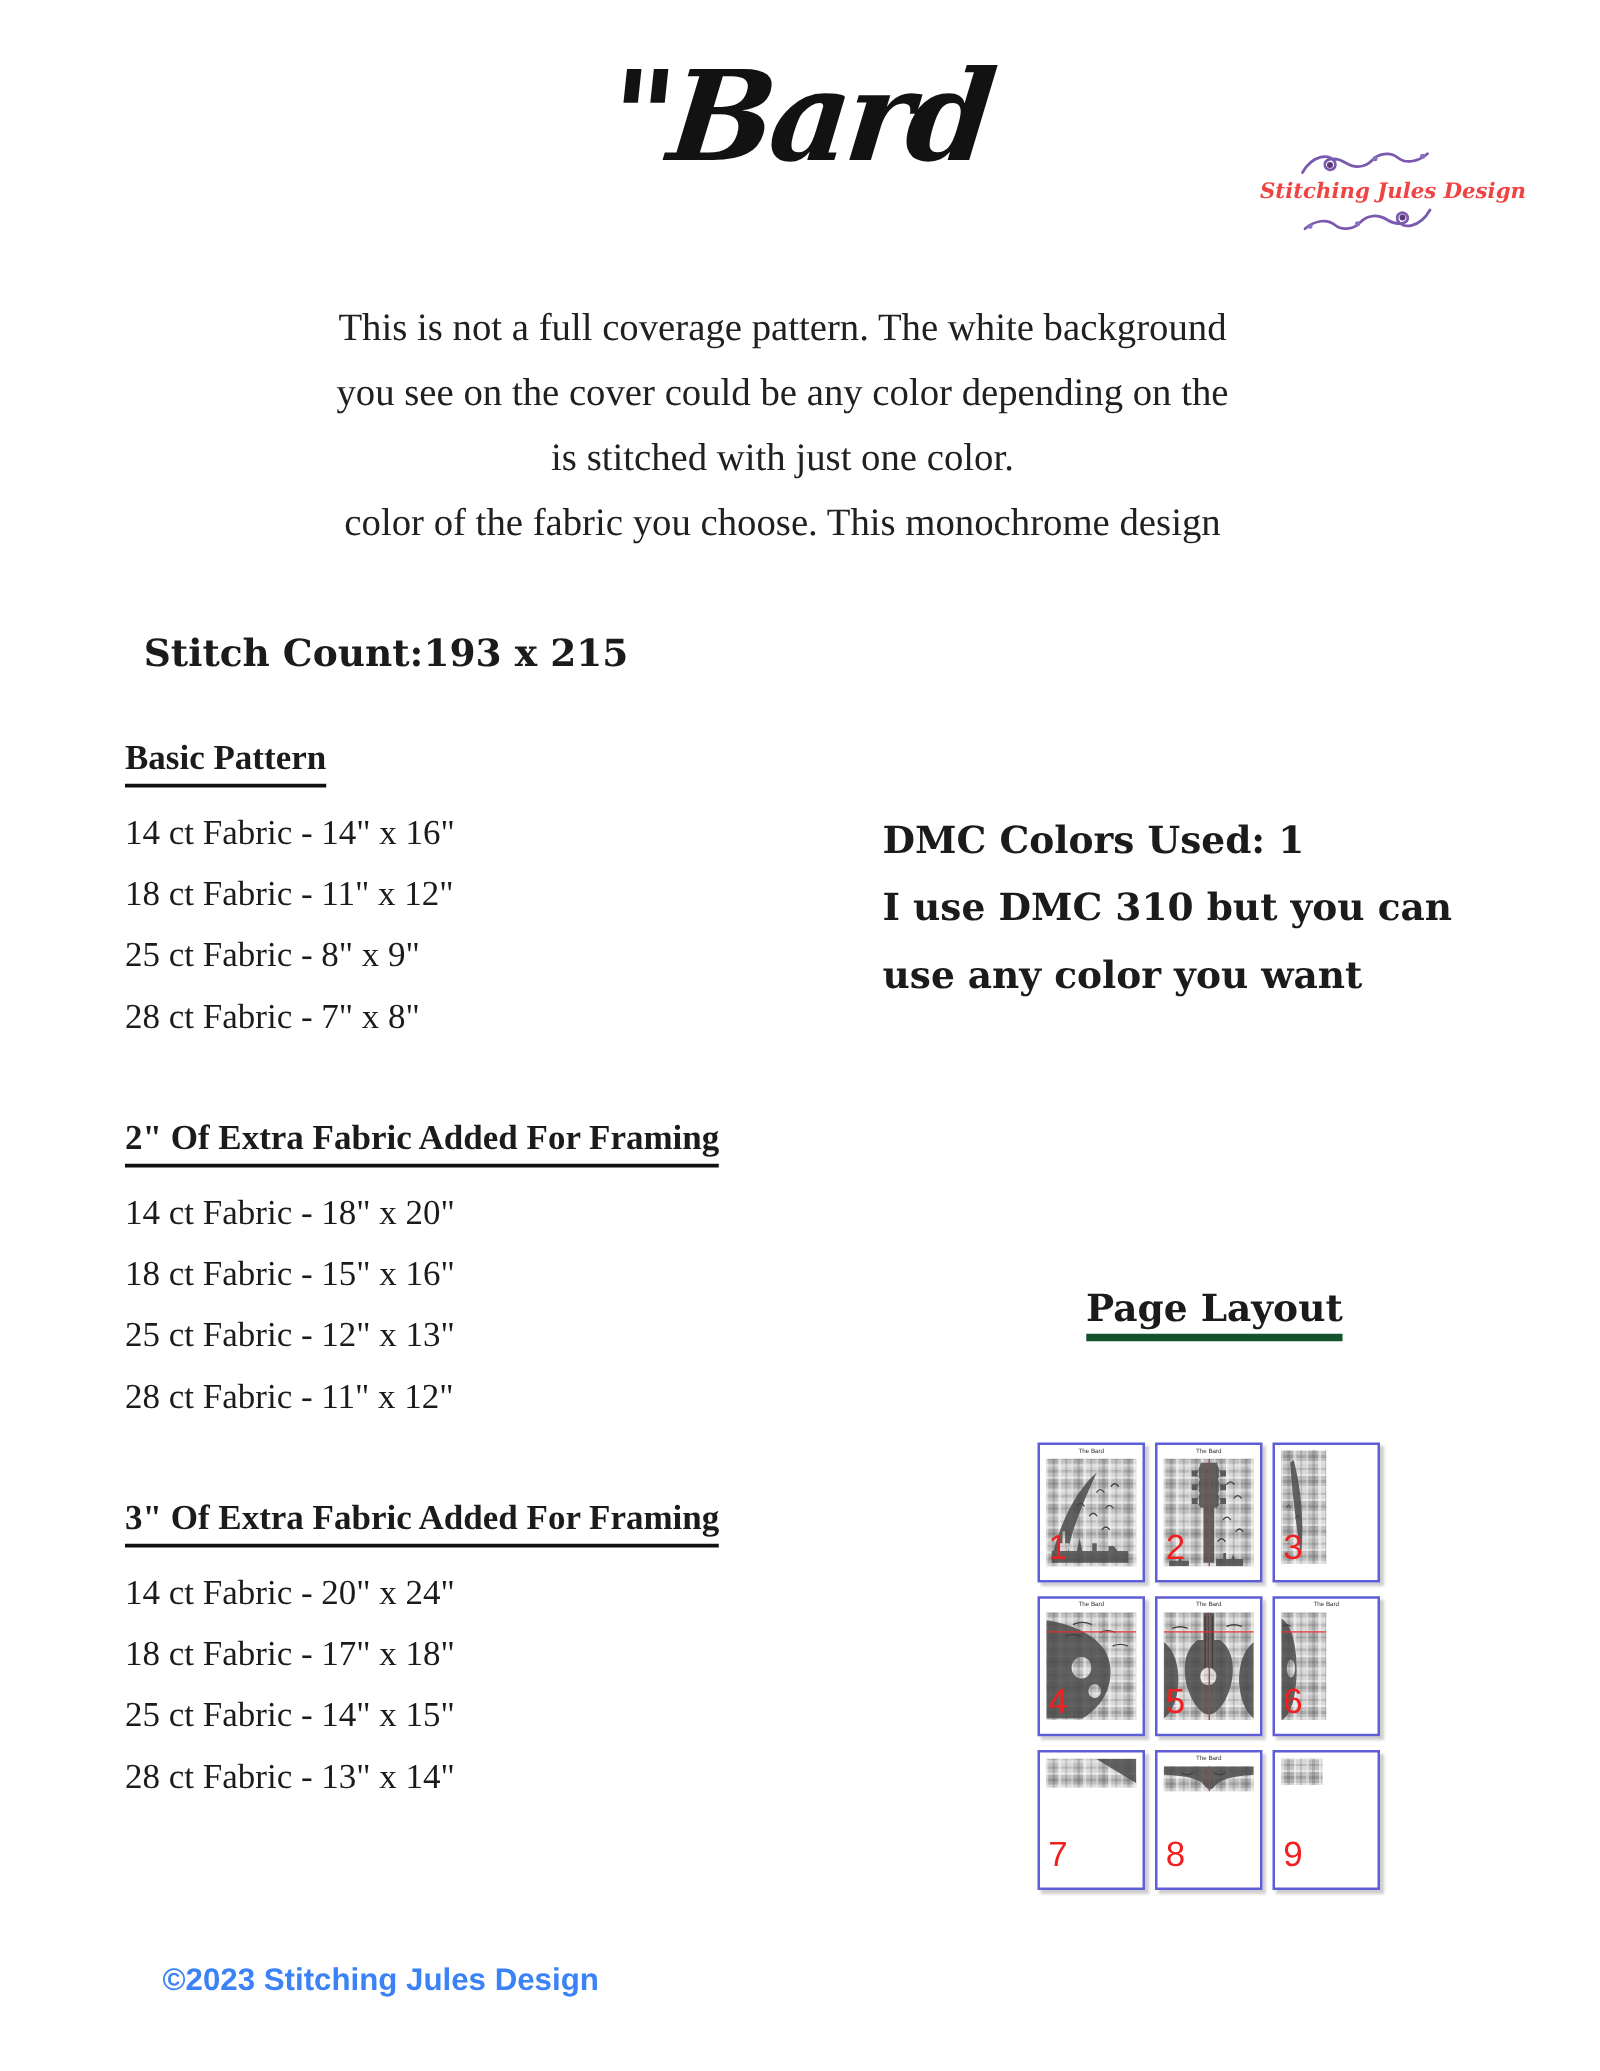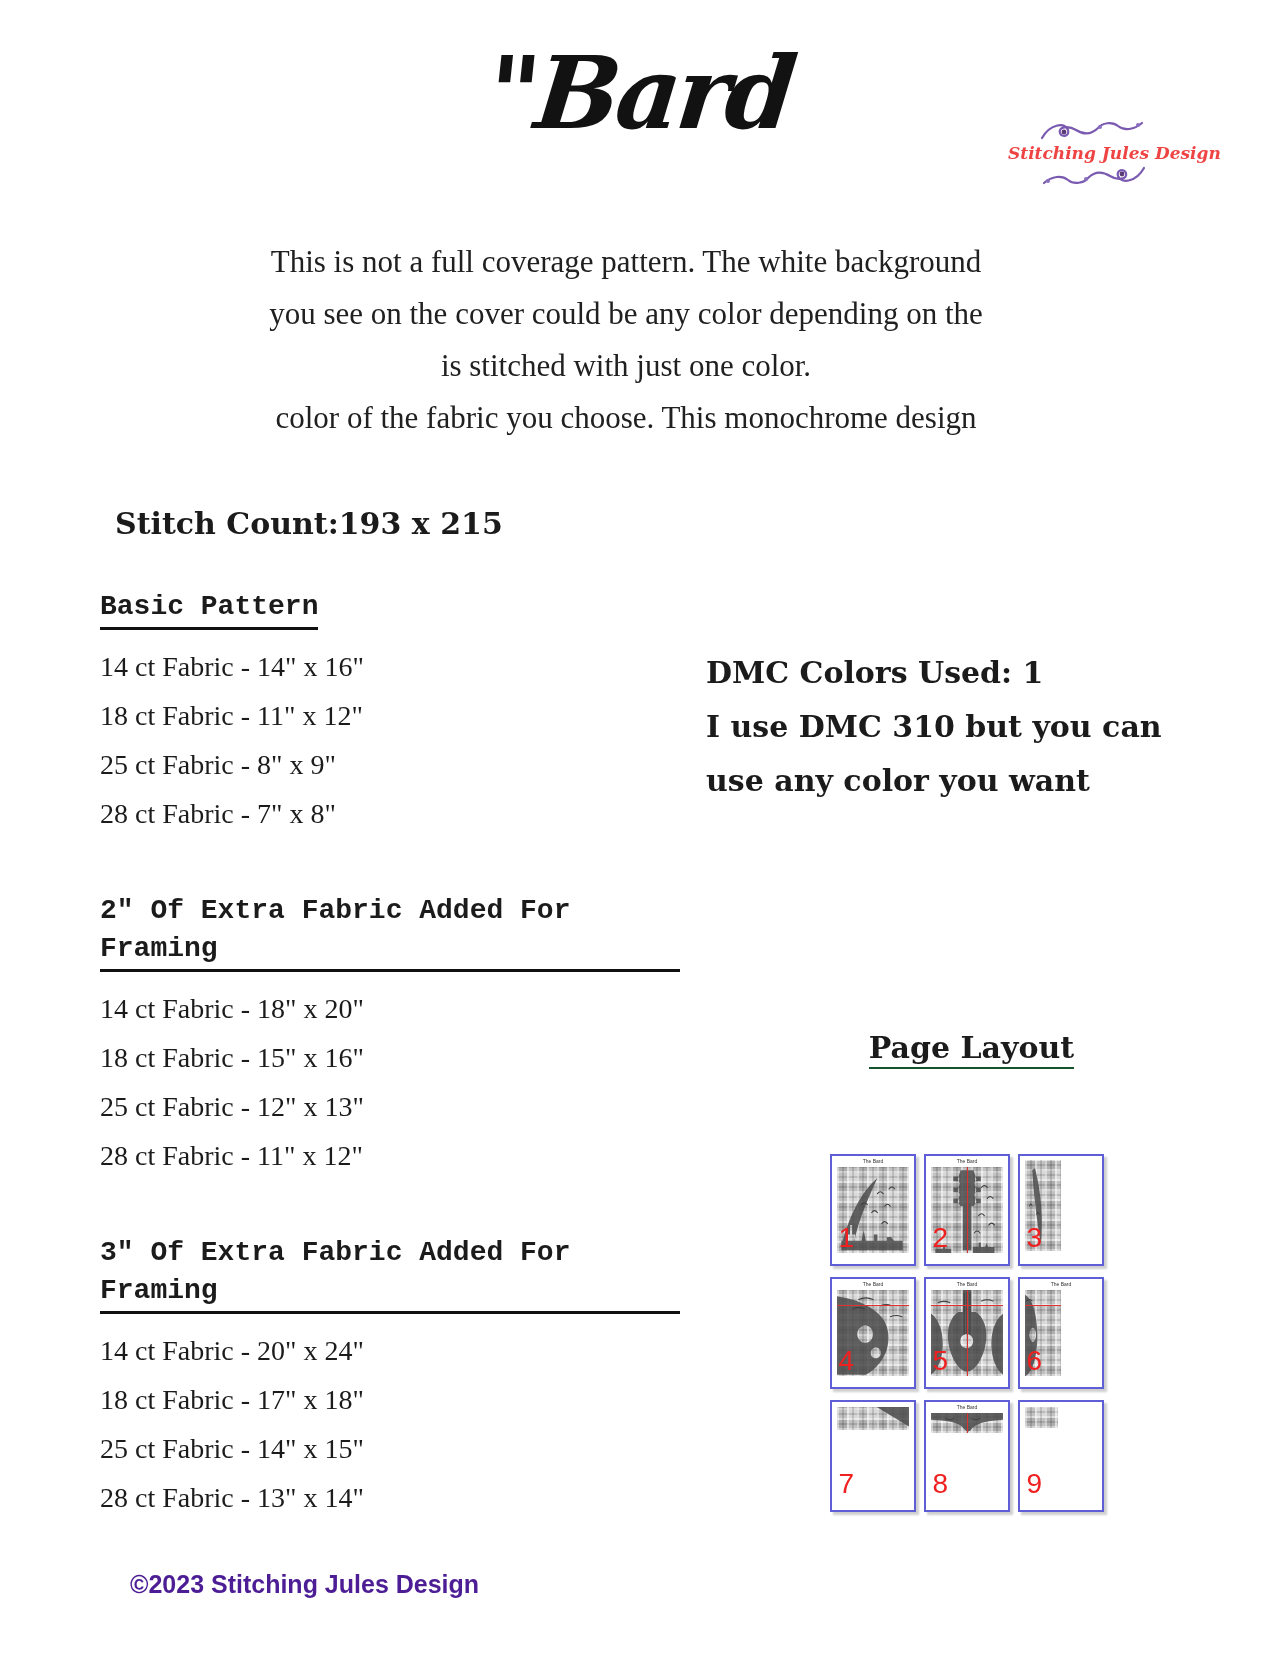--- a/index.html
+++ b/index.html
@@ -20,32 +20,32 @@
     font-size:31px;line-height:52px;color:#202020;}
 
   
   .stitch-count{position:absolute;left:115px;top:506px;font-size:30px;font-weight:bold;
     font-family:"DejaVu Serif",serif;}
   .stitch-count .val{margin-left:0;}
 
   
   .left-col{position:absolute;left:100px;top:588px;width:580px;}
   .section{margin-bottom:54px;}
-  .section h3{margin:0 0 12px 0;font-family:Liberation Mono, monospace;font-size:28px;line-height:38px;
+  .section h3{margin:0 0 12px 0;font-family:Liberation Serif, serif;font-size:28px;line-height:38px;
     font-weight:bold;display:table;border-bottom:3px solid #111;padding-bottom:1px;}
   .section .line{font-size:28px;line-height:49px;white-space:nowrap;}
 
   
   .dmc{position:absolute;left:706px;top:646px;width:470px;
     font-family:"DejaVu Serif",serif;font-size:30px;line-height:54px;font-weight:bold;}
 
   
   .pl-heading{position:absolute;left:760px;top:1030px;width:410px;text-align:center;}
   .pl-heading span{font-family:"DejaVu Serif",serif;font-size:30px;font-weight:bold;
-    display:inline-block;border-bottom:2px solid #14532d;padding-bottom:2px;margin-left:13px;}
+    display:inline-block;border-bottom:6px solid #14532d;padding-bottom:2px;margin-left:13px;}
   .pages-grid{position:absolute;left:830px;top:1154px;width:274px;height:358px;
     display:grid;grid-template-columns:repeat(3,86px);grid-template-rows:repeat(3,112px);
     column-gap:8px;row-gap:11px;}
   .page{position:relative;background:#ffffff;border:2px solid var(--page-border,#5e5ed6);
     box-sizing:border-box;box-shadow:3px 3px 2px rgba(60,60,60,0.25);}
   .page-title{position:absolute;top:2px;left:0;width:100%;text-align:center;
     font-family:"Liberation Sans",sans-serif;font-size:5px;line-height:6px;color:#333;}
   .chart{position:absolute;background-color:#d8d8d8;overflow:hidden;
     background-image:
       repeating-linear-gradient(90deg, rgba(255,255,255,.45) 0 2px, rgba(0,0,0,0) 2px 5px, rgba(0,0,0,.13) 5px 7px, rgba(0,0,0,0) 7px 10px),
@@ -53,21 +53,21 @@
       repeating-linear-gradient(90deg, rgba(0,0,0,.10) 0 10px, rgba(0,0,0,0) 10px 20px),
       repeating-linear-gradient(0deg, rgba(0,0,0,.10) 0 10px, rgba(0,0,0,0) 10px 20px);}
   .motif{position:absolute;left:0;top:0;width:100%;height:100%;}
   .red-h{position:absolute;left:0;top:18%;width:100%;height:1px;background:var(--line-red,#e03030);}
   .red-v{position:absolute;top:0;left:50%;width:1px;height:100%;background:var(--line-red,#e03030);}
   .page-num{position:absolute;left:8%;bottom:11%;color:var(--num-red,#f02020);
     font-family:"Liberation Sans",sans-serif;font-size:28px;line-height:28px;}
 
   
   .footer{position:absolute;left:130px;top:1570px;font-family:"Liberation Sans",sans-serif;
-    font-size:25px;font-weight:bold;color:#4c1d95;}
+    font-size:25px;font-weight:bold;color:#3b82f6;}
 </style>
 </head>
 <body>
 
 <div class="canvas">
 
   <div class="main-title">"Bard</div>
 
   <div class="logo">
     <svg class="flourish" width="110" height="26" viewBox="0 0 110 26">

